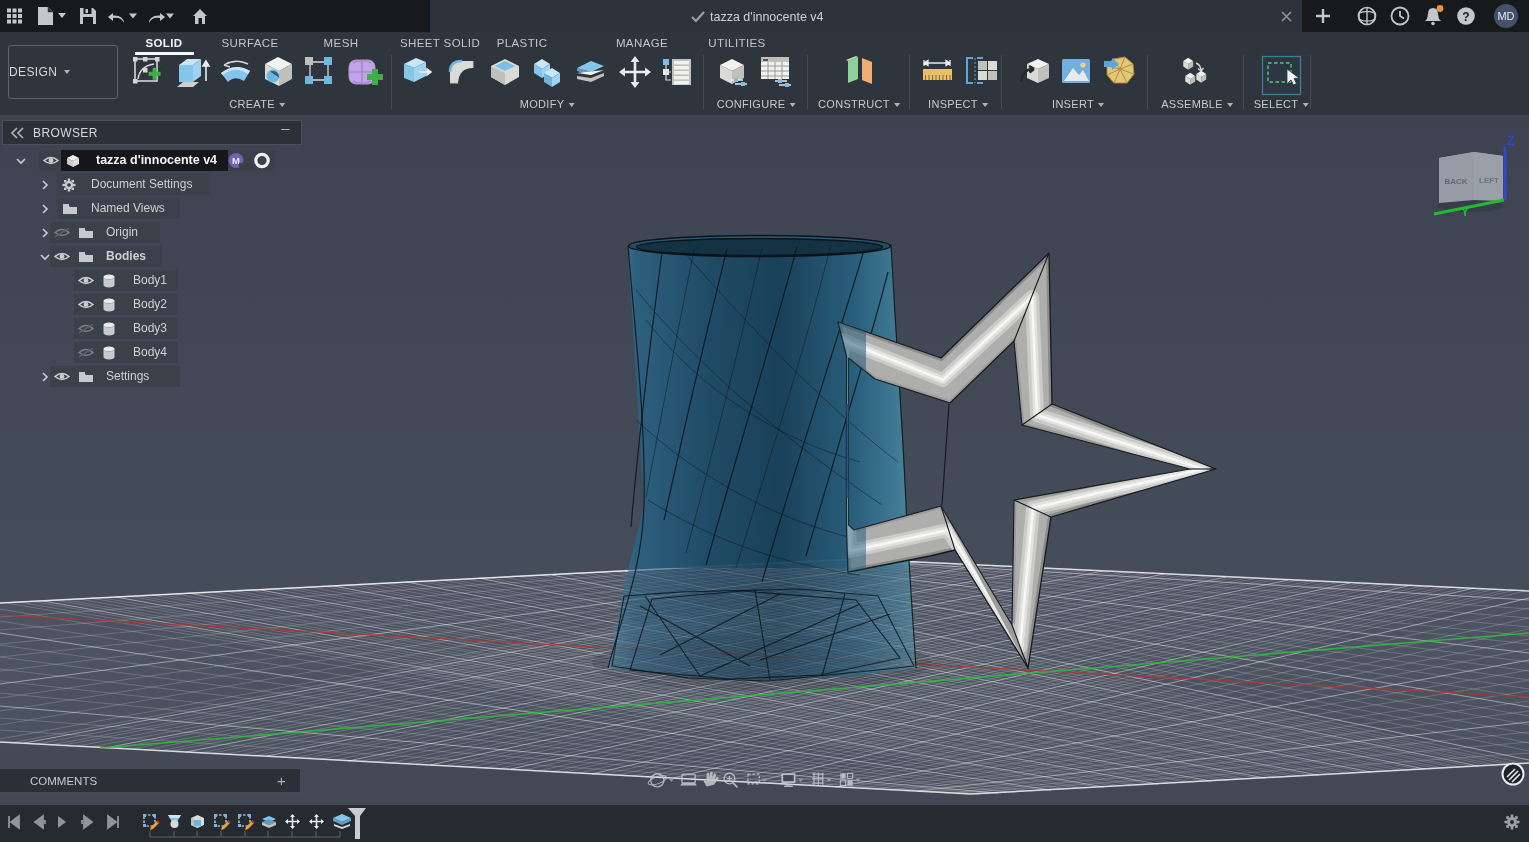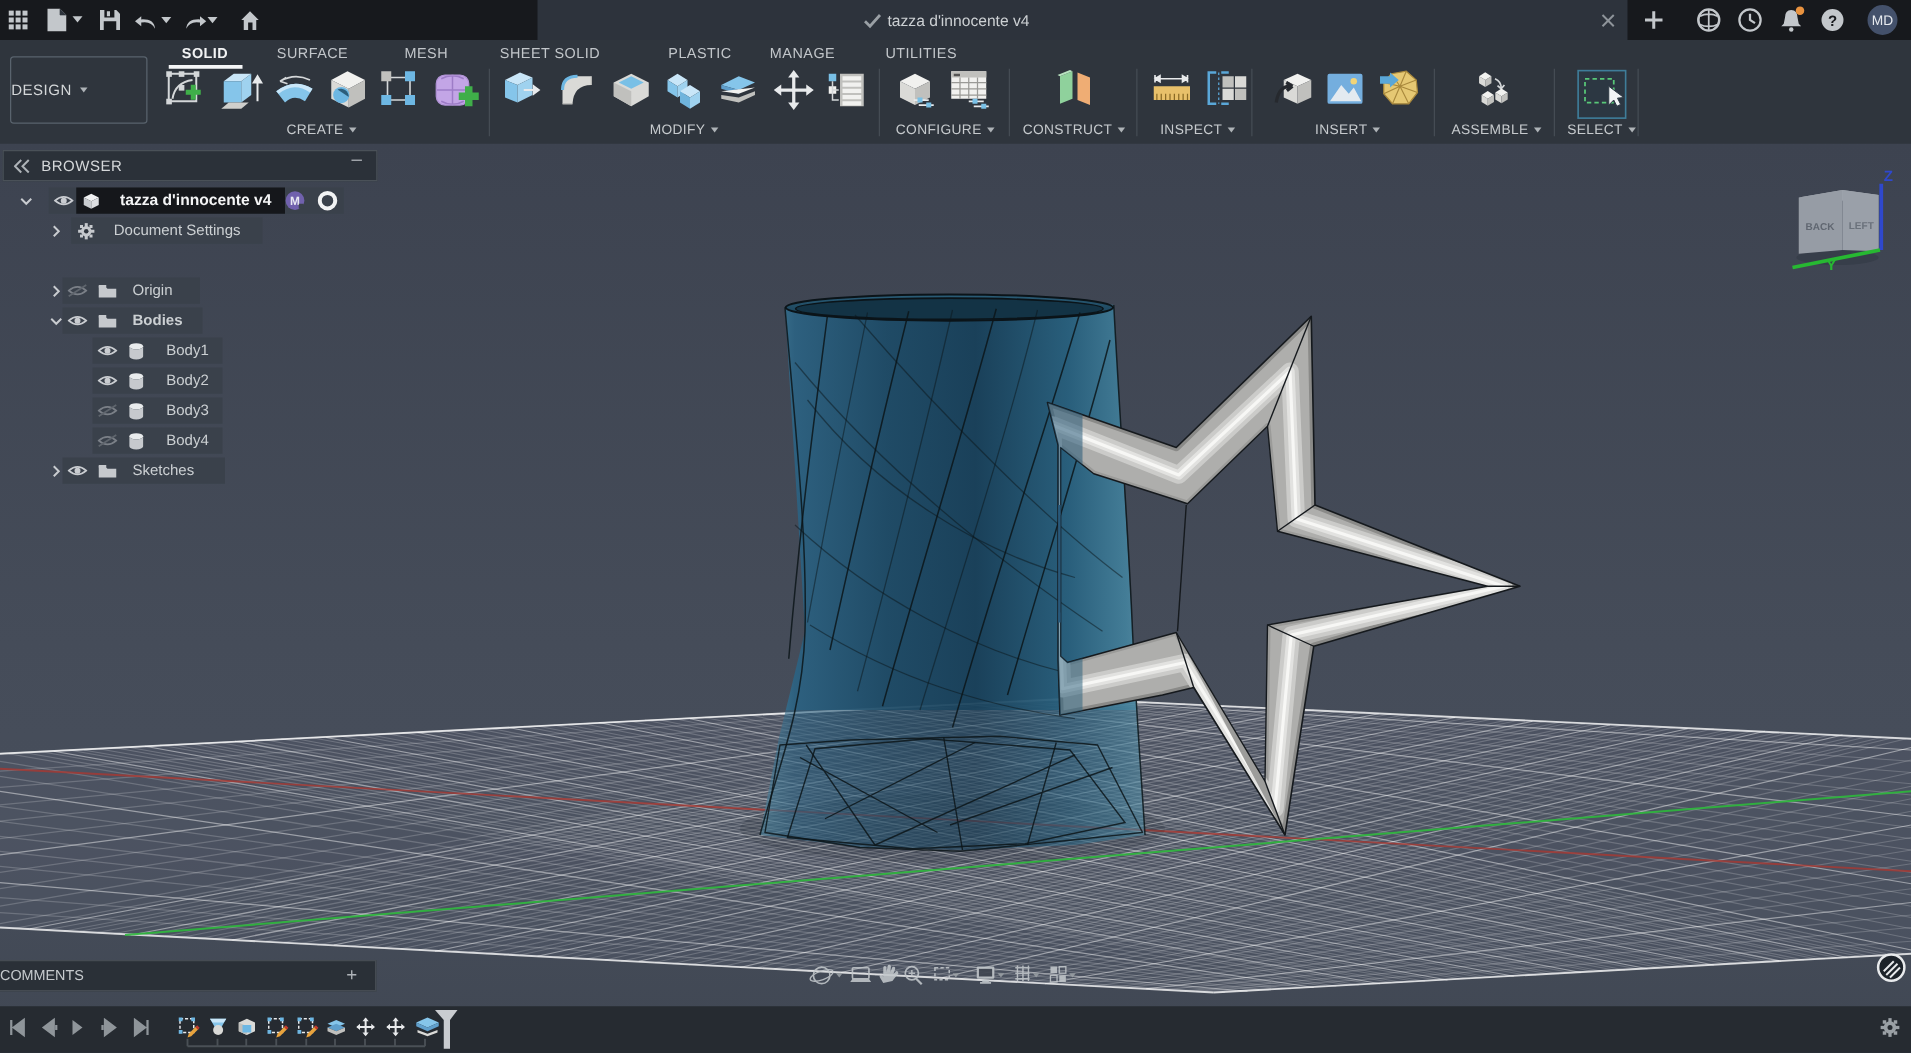--- a/index.html
+++ b/index.html
@@ -368,21 +368,21 @@
       <text x="1466" y="20.5" font-size="12" font-weight="bold" fill="#17191d" text-anchor="middle">?</text>
 <circle cx="1506" cy="16" r="12" fill="#44516b"></circle>
       <text x="1506" y="20.3" font-size="11" fill="#e6e9ee" text-anchor="middle">MD</text>
 </svg>
     <div id="ribbon">
 <div id="designbtn">DESIGN<span class="caret" style="margin-left:7px"></span></div>
 <div class="tab active" style="left:164px">SOLID</div>
 <div class="tab" style="left:250px">SURFACE</div>
 <div class="tab" style="left:341px">MESH</div>
 <div class="tab" style="left:440px">SHEET SOLID</div>
-<div class="tab" style="left:560px">PLASTIC</div>
+<div class="tab" style="left:522px">PLASTIC</div>
 <div class="tab" style="left:642px">MANAGE</div>
 <div class="tab" style="left:737px">UTILITIES</div>
 <div id="tabunderline"></div>
 <div class="glabel" style="left:257px">CREATE<span class="caret"></span></div>
 <div class="glabel" style="left:547px">MODIFY<span class="caret"></span></div>
 <div class="glabel" style="left:756px">CONFIGURE<span class="caret"></span></div>
 <div class="glabel" style="left:859px">CONSTRUCT<span class="caret"></span></div>
 <div class="glabel" style="left:958px">INSPECT<span class="caret"></span></div>
 <div class="glabel" style="left:1078px">INSERT<span class="caret"></span></div>
 <div class="glabel" style="left:1197px">ASSEMBLE<span class="caret"></span></div>
@@ -617,20 +617,31 @@
             <rect x="0.5" y="5.8" width="3" height="2.4"></rect>
             <rect x="10.5" y="5.8" width="3" height="2.4"></rect>
             <rect x="2" y="2" width="2.4" height="2.4"></rect>
             <rect x="9.6" y="2" width="2.4" height="2.4"></rect>
             <rect x="2" y="9.6" width="2.4" height="2.4"></rect>
             <rect x="9.6" y="9.6" width="2.4" height="2.4"></rect>
           </g>
         </svg>
         <span style="position:absolute;left:89px;top:3px;color:#ccd0d3;font-weight:normal">Document Settings</span>
       </div>
+<div class="brow" style="top:77.5px;left:0;width:300px">
+        <div class="chip" style="position:absolute;left:55px;width:123px"></div>
+        <svg width="10" height="10" style="position:absolute;left:38px;top:6px">
+          <path d="M3,1 L7,5 L3,9" stroke="#c9ccd0" stroke-width="1.6" fill="none"></path>
+        </svg>
+        <svg width="16" height="13" style="position:absolute;left:60px;top:4px">
+          <path d="M1,3 L6,3 L8,5 L15,5 L15,12 L1,12 Z" fill="#c6c9cd"></path>
+          <rect x="1" y="2" width="6" height="2" fill="#c6c9cd"></rect>
+        </svg>
+        <span style="position:absolute;left:89px;top:3px;color:#ccd0d3;font-weight:normal">Named Views</span>
+      </div>
 <div class="brow" style="top:101.5px;left:0;width:300px">
         <div class="chip" style="position:absolute;left:48px;width:110px"></div>
         <svg width="10" height="10" style="position:absolute;left:38px;top:6px">
           <path d="M3,1 L7,5 L3,9" stroke="#c9ccd0" stroke-width="1.6" fill="none"></path>
         </svg>
         <svg width="16" height="11" style="position:absolute;left:52px;top:5px;opacity:0.45">
           <path d="M1,5.5 Q8,-0.5 15,5.5 Q8,11.5 1,5.5 Z" fill="none" stroke="#c9ccd0" stroke-width="1.5"></path>
           <line x1="1" y1="10" x2="15" y2="1" stroke="#8d9298" stroke-width="1.4"></line>
         </svg>
         <svg width="16" height="13" style="position:absolute;left:76px;top:4px">
@@ -708,25 +719,25 @@
           <path d="M3,1 L7,5 L3,9" stroke="#c9ccd0" stroke-width="1.6" fill="none"></path>
         </svg>
         <svg width="16" height="11" style="position:absolute;left:52px;top:5px;opacity:1">
           <path d="M1,5.5 Q8,-0.5 15,5.5 Q8,11.5 1,5.5 Z" fill="none" stroke="#c9ccd0" stroke-width="1.5"></path>
           <circle cx="8" cy="5.5" r="2.4" fill="#c9ccd0"></circle>
         </svg>
         <svg width="16" height="13" style="position:absolute;left:76px;top:4px">
           <path d="M1,3 L6,3 L8,5 L15,5 L15,12 L1,12 Z" fill="#c6c9cd"></path>
           <rect x="1" y="2" width="6" height="2" fill="#c6c9cd"></rect>
         </svg>
-        <span style="position:absolute;left:104px;top:3px;color:#ccd0d3;font-weight:normal">Sketches</span>
+        <span style="position:absolute;left:104px;top:3px;color:#ccd0d3;font-weight:normal">Settings</span>
       </div>
 </div>
     <div id="comments">
-      <span style="">COMMENTS</span>
+      <span style="margin-left:30px">COMMENTS</span>
       <span style="position:absolute;left:277px;top:3px;font-size:15px;color:#aeb3b8">+</span>
     </div>
 <svg class="abs" style="top:768px;left:645px" width="260" height="30" viewBox="0 0 260 30">
       <g transform="scale(0.88)" opacity="0.88">
         <circle cx="14" cy="14" r="7.5" fill="none" stroke="#c2c7cb" stroke-width="1.5"></circle>
         <ellipse cx="14" cy="14" rx="11" ry="4" fill="none" stroke="#c2c7cb" stroke-width="1.2" transform="rotate(-20 14 14)"></ellipse>
         <path d="M27,12 l6,0 l-3,4 z" fill="#9aa0a5"></path>
         <rect x="42" y="7" width="15" height="10" rx="1" fill="none" stroke="#c2c7cb" stroke-width="1.5"></rect>
         <path d="M40,20 h19 l-2,-3 h-15 z" fill="#c2c7cb"></path>
         <path d="M70,21 l-3,-5 q-1,-2 1,-2.5 l2,1.5 l0,-8 q0,-1.5 1.5,-1.5 q1.5,0 1.5,1.5 l0,4 l1,-5.5 q0.3,-1.5 1.8,-1.2 q1.4,0.3 1.2,1.8 l-0.5,5 l1.5,-4 q0.5,-1.4 1.9,-0.9 q1.4,0.5 0.9,1.9 l-1.5,4.5 l2,-2 q1,-1 2,0 q1,1 0,2.2 l-5,6.2 z" fill="#c2c7cb"></path>

